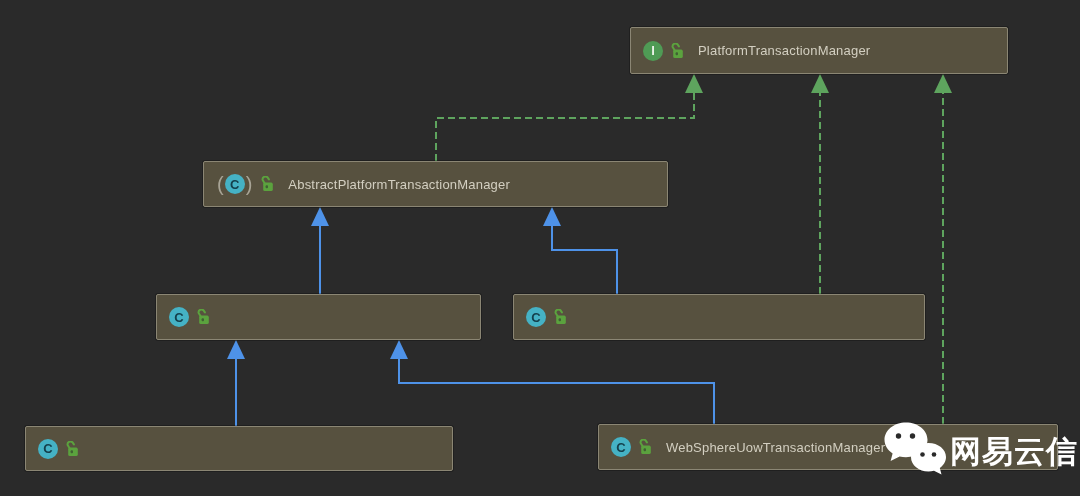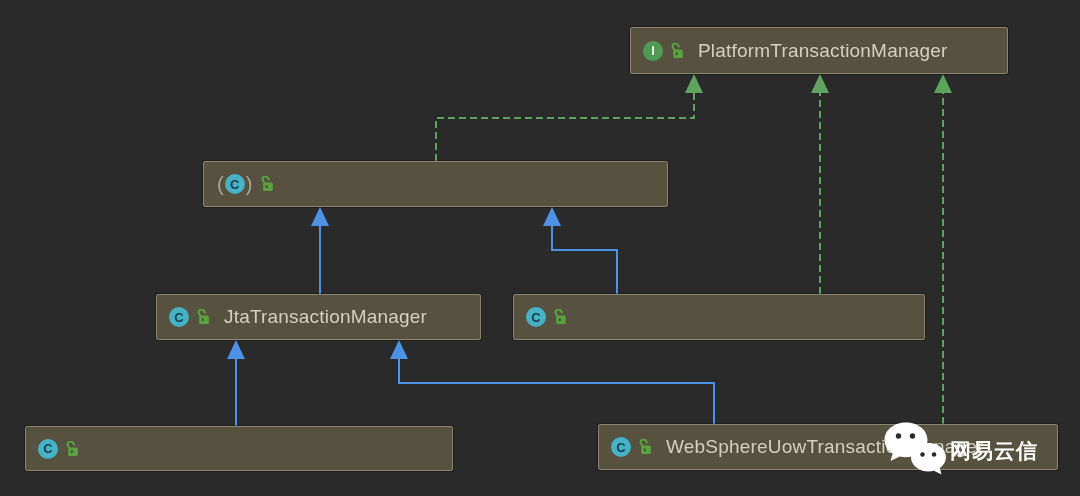--- a/index.html
+++ b/index.html
@@ -17,21 +17,21 @@
     display:flex;align-items:center;
     box-sizing:border-box;
     background:#57513f;
     border:1px solid #8b8674;
     border-radius:2px;
     padding:0 12px;
     pointer-events:auto;
     box-shadow:0 0 0 1px rgba(0,0,0,0.25);
   }
   .node .label{
-    font-size:19px;
+    font-size:13px;
     color:#d3cfc1;
     white-space:nowrap;
     letter-spacing:0.2px;
     margin-left:13px;
   }
   .type-icon{
     display:flex;align-items:center;justify-content:center;
     flex:none;
   }
   .circle{
@@ -44,21 +44,21 @@
   .paren{
     color:#a8a496;font-size:20px;font-weight:400;
     line-height:20px;padding:0 1px;
   }
   .lock{flex:none;margin-left:7px;display:flex;align-items:center;}
   .watermark{
     position:absolute;left:882px;top:421px;z-index:3;
     display:flex;align-items:center;
   }
   .watermark .wm-text{
-    color:#ffffff;font-size:21px;font-weight:bold;
+    color:#ffffff;font-size:31px;font-weight:bold;
     letter-spacing:1px;line-height:1;
     margin-left:2px;
     font-family:Liberation Serif, serif;
   }
 </style>
 </head>
 <body>
 
 <div class="canvas">
   <svg id="edges-svg" width="1080" height="496">
@@ -111,33 +111,33 @@
           <span class="circle">C</span>
           <span class="paren">)</span>
         </span>
         <span class="lock">
           <svg width="15" height="16" viewBox="0 0 15 16">
             <path d="M4.6 7.2 L2.6 3.9 A2.9 2.9 0 0 1 7.4 1.2 L8.9 3.4" fill="none" stroke="#5ba23e" stroke-width="2" stroke-linecap="round"></path>
             <rect x="3.2" y="6.6" width="9.6" height="8.4" rx="1.6" fill="#5ba23e"></rect>
             <rect x="5.6" y="9.2" width="2.4" height="3" rx="1" fill="#2a2a2a" opacity="0.55"></rect>
           </svg>
         </span>
+        <span class="label">AbstractPlatformTransactionManager</span>
       </div>
       <div class="node" style="left: 156px; top: 294px; width: 325px; height: 46px;">
         <span class="type-icon cls">
           <span class="circle">C</span>
         </span>
         <span class="lock">
           <svg width="15" height="16" viewBox="0 0 15 16">
             <path d="M4.6 7.2 L2.6 3.9 A2.9 2.9 0 0 1 7.4 1.2 L8.9 3.4" fill="none" stroke="#5ba23e" stroke-width="2" stroke-linecap="round"></path>
             <rect x="3.2" y="6.6" width="9.6" height="8.4" rx="1.6" fill="#5ba23e"></rect>
             <rect x="5.6" y="9.2" width="2.4" height="3" rx="1" fill="#2a2a2a" opacity="0.55"></rect>
           </svg>
         </span>
-        <span class="label">JtaTransactionManager</span>
       </div>
       <div class="node" style="left: 513px; top: 294px; width: 412px; height: 46px;">
         <span class="type-icon cls">
           <span class="circle">C</span>
         </span>
         <span class="lock">
           <svg width="15" height="16" viewBox="0 0 15 16">
             <path d="M4.6 7.2 L2.6 3.9 A2.9 2.9 0 0 1 7.4 1.2 L8.9 3.4" fill="none" stroke="#5ba23e" stroke-width="2" stroke-linecap="round"></path>
             <rect x="3.2" y="6.6" width="9.6" height="8.4" rx="1.6" fill="#5ba23e"></rect>
             <rect x="5.6" y="9.2" width="2.4" height="3" rx="1" fill="#2a2a2a" opacity="0.55"></rect>

